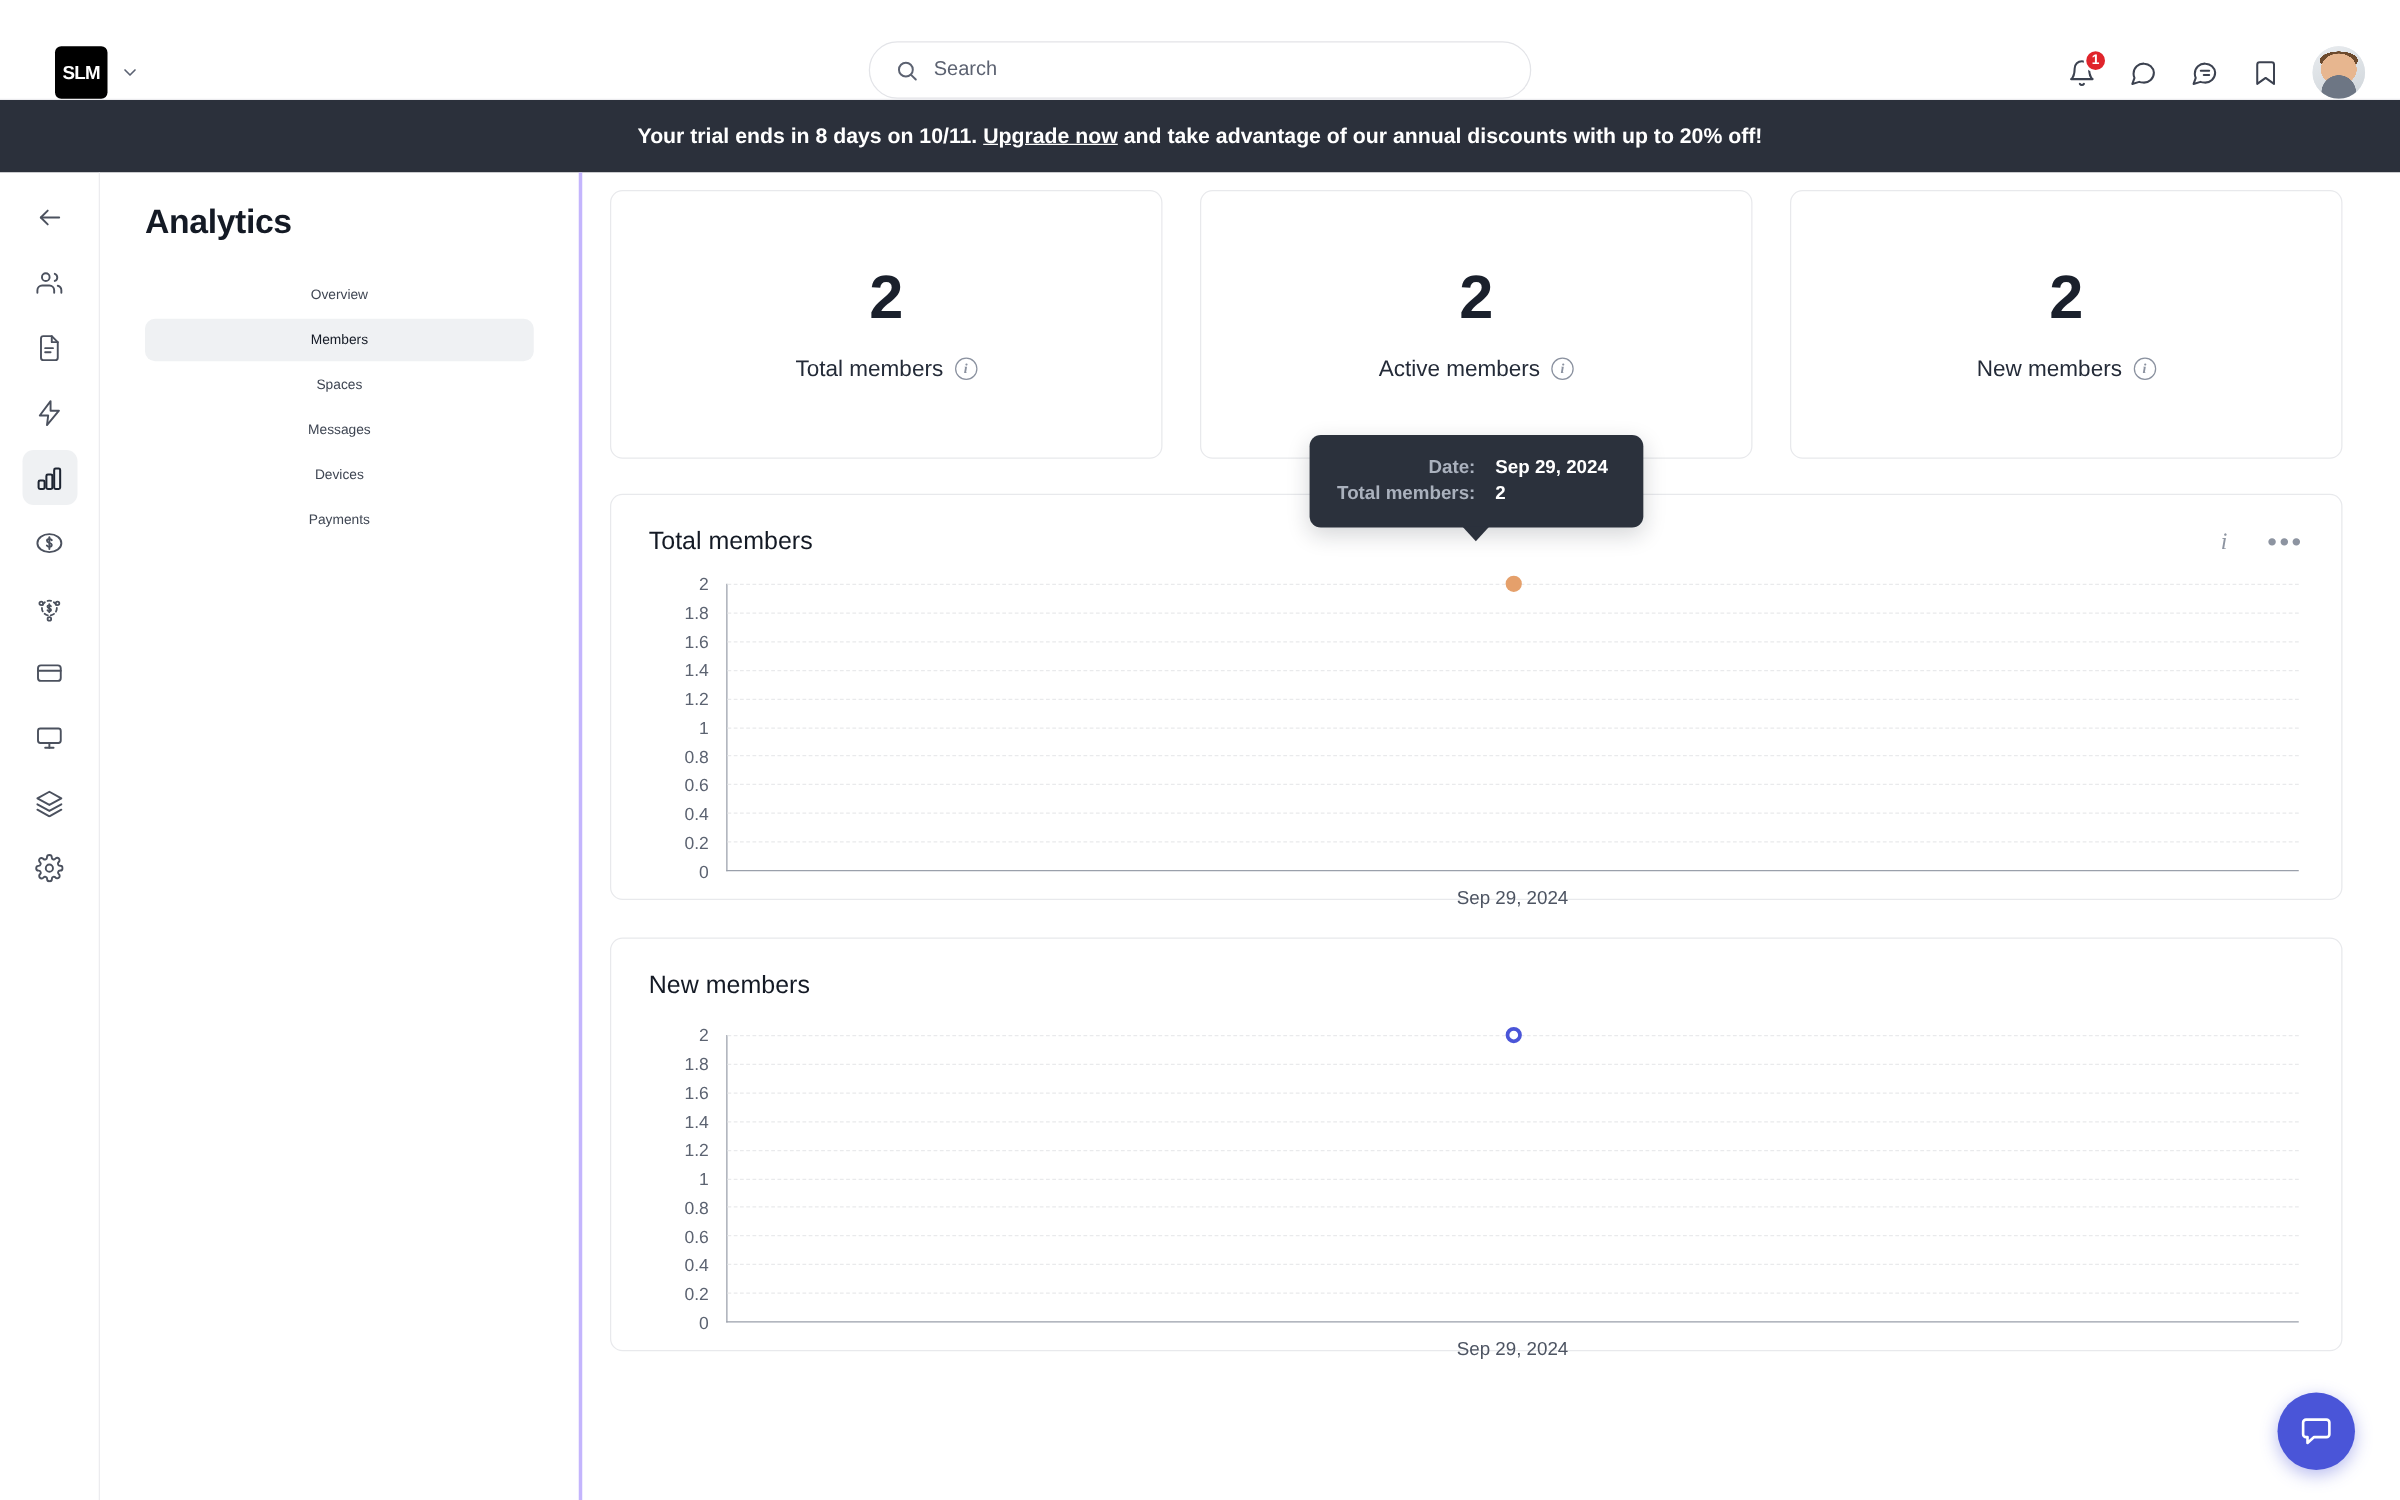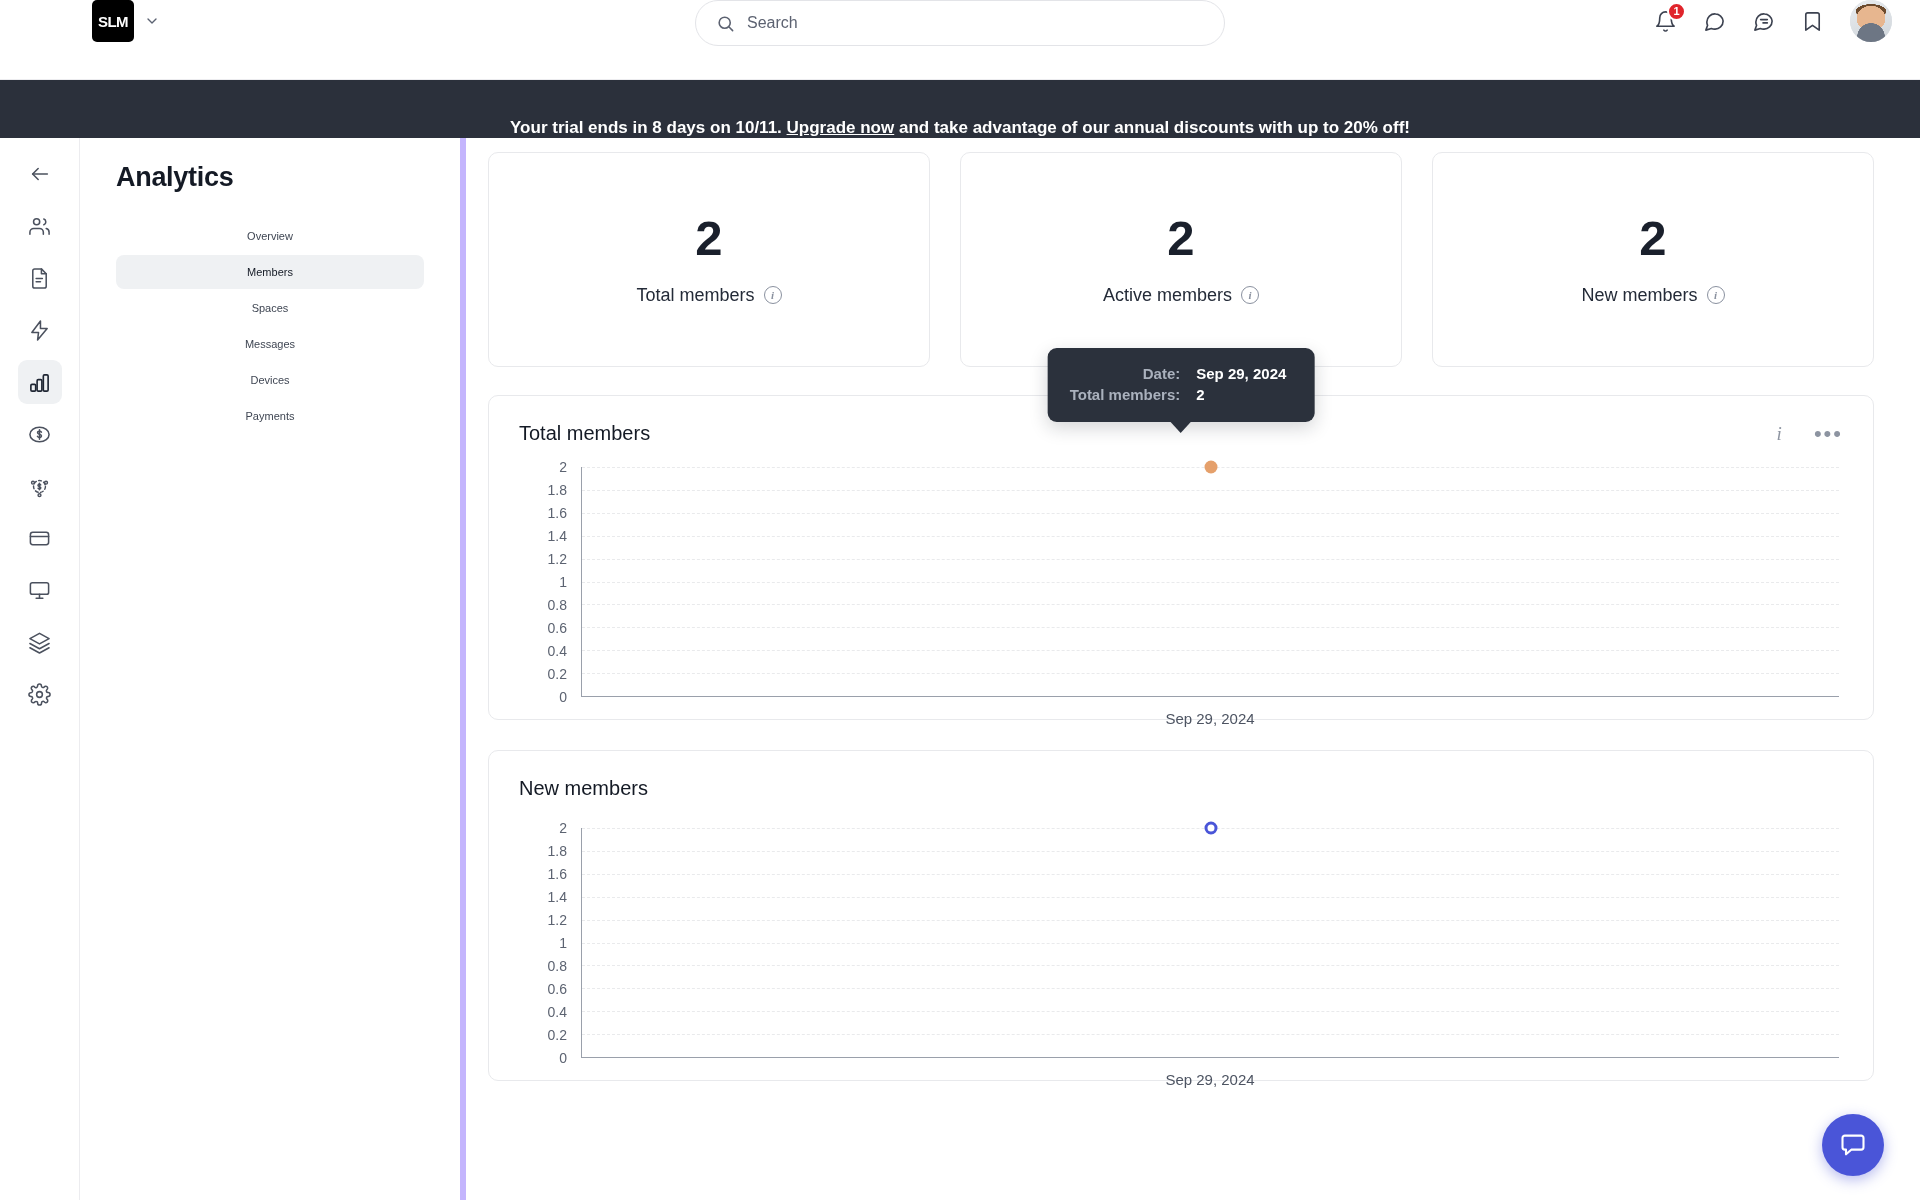--- a/index.html
+++ b/index.html
@@ -10,23 +10,22 @@
     overflow: hidden;
     color: #1e2532;
   }
   #app { width: 1920px; height: 1200px; position: relative; }
 
   
   .topbar {
     height: 80px; width: 100%;
     background: #ffffff;
     border-bottom: 1px solid #ececef;
-    display: flex; align-items: flex-start;
+    display: flex; align-items: flex-end;
     position: relative;
-    padding-left: 48px;
   }
   .brand { display: flex; align-items: center; gap: 10px; padding-left: 44px; }
   .logo-tile {
     width: 42px; height: 42px; background: #000; border-radius: 5px;
     display: flex; align-items: center; justify-content: center;
     color: #fff; font-size: 15px; font-weight: 700; letter-spacing: -0.5px;
   }
   .chev-down { color: #5b6272; display: flex; }
   .search-wrap {
     position: absolute; left: 50%; transform: translateX(-50%);
@@ -68,21 +67,21 @@
       radial-gradient(circle at 50% 88%, #6d7684 0 32%, rgba(0,0,0,0) 33%),
       radial-gradient(ellipse 34% 30% at 50% 44%, #e7b68f 0 100%, rgba(0,0,0,0) 101%),
       radial-gradient(ellipse 36% 17% at 50% 27%, #6c4a2d 0 100%, rgba(0,0,0,0) 101%),
       linear-gradient(160deg,#e9ecef 0%,#cfd5da 100%);
   }
 
   
   .banner {
     height: 58px; width: 100%;
     background: #2b303b; color: #ffffff;
-    display: flex; align-items: flex-end; justify-content: center;
+    display: flex; align-items: center; justify-content: center;
     font-size: 17px; font-weight: 700;
   }
   .banner a { color: #fff; text-decoration: underline; }
 
   
   .body-row { display: flex; height: calc(1200px - 80px - 58px); }
 
   .rail {
     width: 80px; flex: none;
     border-right: 1px solid #ececef; background: #fff;
@@ -91,21 +90,21 @@
   }
   .rail-item {
     width: 44px; height: 44px; border-radius: 9px;
     display: flex; align-items: center; justify-content: center;
     color: #4b515e; cursor: pointer;
   }
   .rail-item.active { background: #eff1f3; color: #1e2532; }
 
   .subnav {
     width: 386px; flex: none;
-    border-right: 6px solid #c4b5fd; background: #fff;
+    border-right: 3px solid #c4b5fd; background: #fff;
     padding: 24px 36px 0 36px;
   }
   .subnav h1 { font-size: 27px; font-weight: 700; color: #141a25; letter-spacing: -0.3px; }
   .subnav ul { list-style: none; margin-top: 26px; }
   .subnav li {
     font-size: 11px; color: #3f4653;
     padding: 11px 12px; border-radius: 8px; margin-bottom: 2px;
     cursor: pointer;
     text-align: center;
   }

